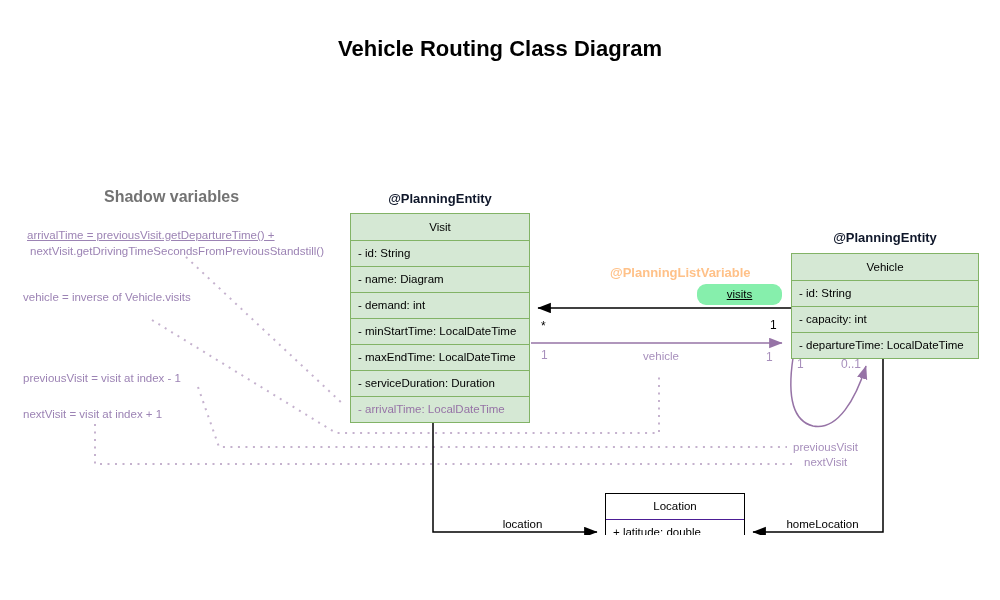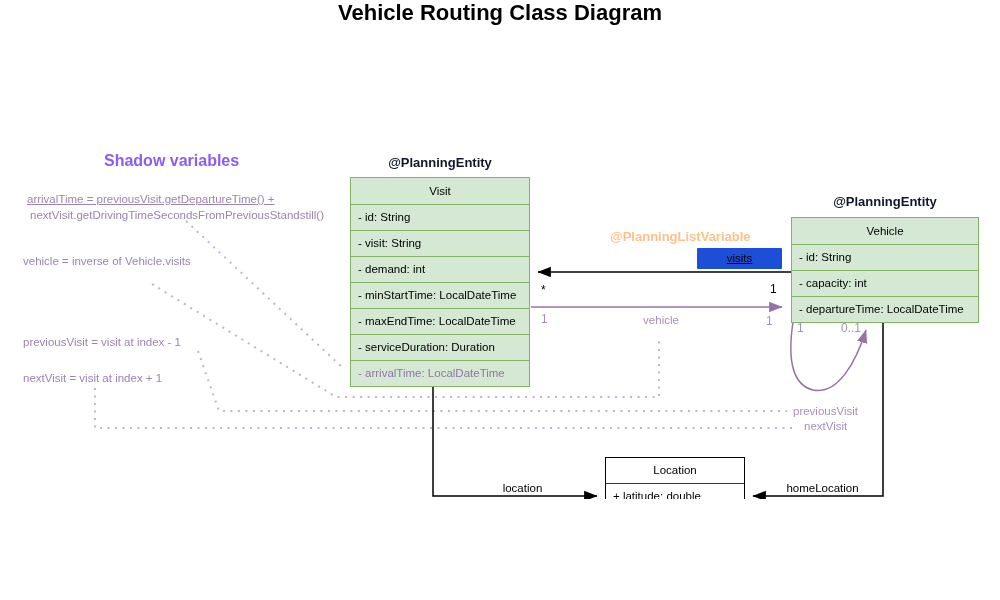--- a/index.html
+++ b/index.html
@@ -1,37 +1,37 @@
 <!DOCTYPE html>
 <html><head>
 <meta charset="utf-8">
 <style>
   html,body { margin:0; padding:0; background:#fff; font-family:"Liberation Sans", sans-serif; }
-  .canvas { position:relative; width:1000px; height:499px; background:#ffffff; overflow:hidden; }
+  .canvas { position:relative; width:1000px; height:499px; background:#ffffff; overflow:hidden;margin-top:36px; }
   .abs { position:absolute; }
 
   .title { left:0; top:98; width:1000px; text-align:center; font-size:22px; font-weight:bold; color:#000; }
 
-  .shadow-heading { font-size:16px; font-weight:bold; color:#8b5cf6; }
+  .shadow-heading { font-size:16px; font-weight:bold; color:#737373; }
   .shadow-line { font-size:11.5px; color:#9c83b4; white-space:nowrap; }
 
   .annotation { font-size:13px; font-weight:bold; text-align:center; white-space:nowrap; }
   .annotation.green { color:#0f172a; }
   .annotation.orange { color:#ffc188; text-align:left; }
 
   .uml { position:absolute; box-sizing:border-box; border:1px solid #000; font-size:11.5px; color:#000; background:#fff; }
   .uml .hdr { height:26px; line-height:26px; text-align:center; }
   .uml .row { height:26px; line-height:25px; padding-left:7px; border-top:1px solid #4c1d95; box-sizing:border-box; white-space:nowrap; overflow:hidden; }
   .uml.green { background:#d5e8d4; border-color:#82b366; }
   .uml.green .row { border-top-color:#82b366; }
   .uml .row.purple-text { color:#9673a6; }
   .uml.plain .hdr { height:25px; line-height:25px; }
   .uml.plain .row.noline { border-top:none; }
 
-  .chip { background:#1d4ed8; border-radius:1px; text-align:center; font-size:11.5px; color:#000; line-height:21px;text-decoration:underline; }
+  .chip { background:#86efac; border-radius:9px; text-align:center; font-size:11.5px; color:#000; line-height:21px;text-decoration:underline; }
 
   .mult-black { font-size:12px; color:#000; }
   .mult-purple { font-size:12px; color:#a78fbc; }
   .edge-label-black { font-size:11.5px; color:#000; white-space:nowrap; }
   .edge-label-purple { font-size:11.5px; color:#a78fbc; white-space:nowrap; }
 
   svg.overlay { position:absolute; left:0; top:0; width:1000px; height:600px; pointer-events:none; }
 </style>
 </head>
 <body>
@@ -72,21 +72,21 @@
   <div class="abs shadow-line" style="left:27px; top:193px;text-decoration:underline;">arrivalTime = previousVisit.getDepartureTime() +</div>
   <div class="abs shadow-line" style="left:30px; top:209px;">nextVisit.getDrivingTimeSecondsFromPreviousStandstill()</div>
   <div class="abs shadow-line" style="left:23px; top:255px;">vehicle = inverse of Vehicle.visits</div>
   <div class="abs shadow-line" style="left:23px; top:336px;">previousVisit = visit at index - 1</div>
   <div class="abs shadow-line" style="left:23px; top:372px;">nextVisit = visit at index + 1</div>
 
   <div class="abs annotation green" style="left:350px; top:155px; width:180px;">@PlanningEntity</div>
   <div class="uml green" style="left:350px; top:177px; width:180px;">
     <div class="hdr">Visit</div>
     <div class="row">- id: String</div>
-    <div class="row">- visit: String</div>
+    <div class="row">- name: Diagram</div>
     <div class="row">- demand: int</div>
     <div class="row">- minStartTime: LocalDateTime</div>
     <div class="row">- maxEndTime: LocalDateTime</div>
     <div class="row">- serviceDuration: Duration</div>
     <div class="row purple-text">- arrivalTime: LocalDateTime</div>
   </div>
 
   <div class="abs annotation green" style="left:791px; top:194px; width:188px;">@PlanningEntity</div>
   <div class="uml green" style="left:791px; top:217px; width:188px;">
     <div class="hdr">Vehicle</div>

